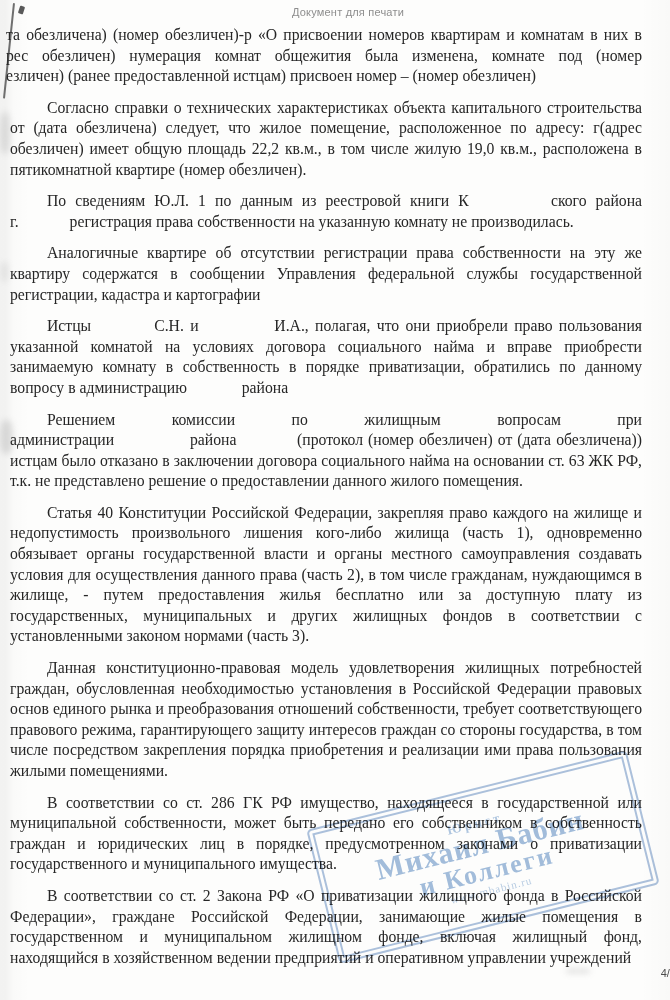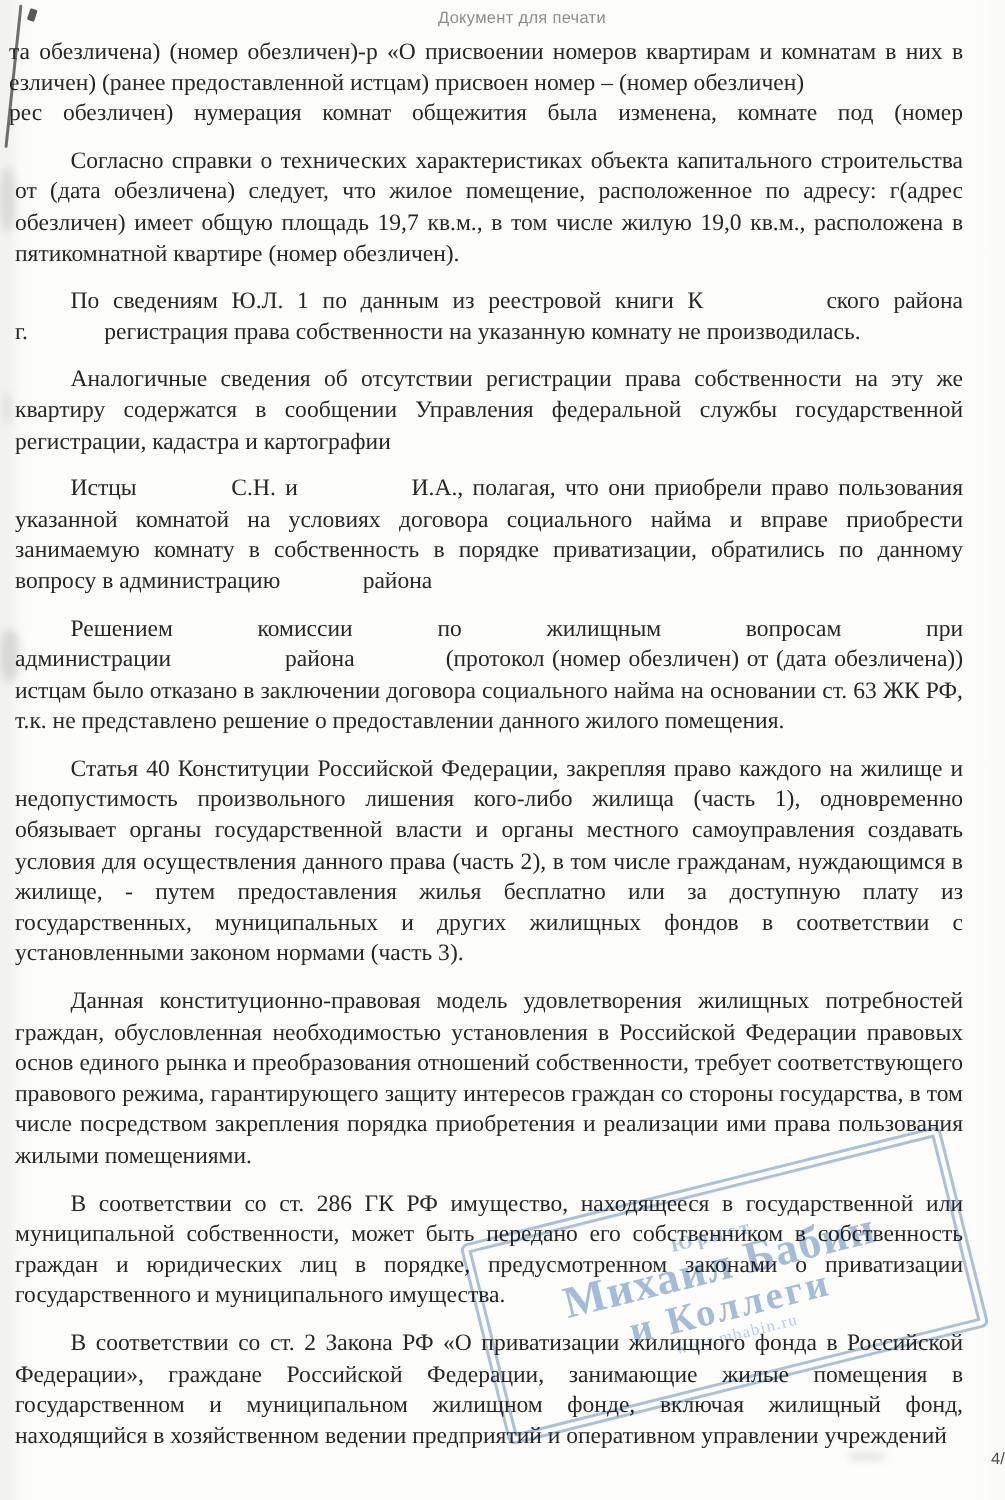--- a/index.html
+++ b/index.html
@@ -67,27 +67,27 @@
   <div class="corner-mark"></div>
   <div class="smudge sm1"></div>
   <div class="smudge sm2"></div>
   <div class="smudge sm3"></div>
   <div class="smudge sm4"></div>
 
   <div class="doc">
 
     <div class="clipped">
       <div class="ln">та обезличена) (номер обезличен)-р «О присвоении номеров квартирам и комнатам в них в</div>
+      <div class="ln">рес обезличен) нумерация комнат общежития была изменена, комнате под (номер</div>
       <div class="ln last">езличен) (ранее предоставленной истцам) присвоен номер – (номер обезличен)</div>
-      <div class="ln">рес обезличен) нумерация комнат общежития была изменена, комнате под (номер</div>
     </div>
 
-    <p>Согласно справки о технических характеристиках объекта капитального строительства от (дата обезличена) следует, что жилое помещение, расположенное по адресу: г(адрес обезличен) имеет общую площадь 19,7 кв.м., в том числе жилую 19,0 кв.м., расположена в пятикомнатной квартире (номер обезличен).</p>
+    <p>Согласно справки о технических характеристиках объекта капитального строительства от (дата обезличена) следует, что жилое помещение, расположенное по адресу: г(адрес обезличен) имеет общую площадь 22,2 кв.м., в том числе жилую 19,0 кв.м., расположена в пятикомнатной квартире (номер обезличен).</p>
     <p>По сведениям Ю.Л. 1 по данным из реестровой книги К&nbsp;&nbsp;&nbsp;&nbsp;&nbsp;&nbsp;&nbsp;&nbsp;&nbsp;ского района г.&nbsp;&nbsp;&nbsp;&nbsp;&nbsp;&nbsp;&nbsp;&nbsp;&nbsp;&nbsp;&nbsp;&nbsp;&nbsp;регистрация права собственности на указанную комнату не производилась.</p>
-    <p>Аналогичные сведения об отсутствии регистрации права собственности на эту же квартиру содержатся в сообщении Управления федеральной службы государственной регистрации, кадастра и картографии</p>
+    <p>Аналогичные квартире об отсутствии регистрации права собственности на эту же квартиру содержатся в сообщении Управления федеральной службы государственной регистрации, кадастра и картографии</p>
     <p>Истцы&nbsp;&nbsp;&nbsp;&nbsp;&nbsp;&nbsp;&nbsp;&nbsp;&nbsp;&nbsp;С.Н. и&nbsp;&nbsp;&nbsp;&nbsp;&nbsp;&nbsp;&nbsp;&nbsp;&nbsp;&nbsp;&nbsp;&nbsp;И.А., полагая, что они приобрели право пользования указанной комнатой на условиях договора социального найма и вправе приобрести занимаемую комнату в собственность в порядке приватизации, обратились по данному вопросу в администрацию&nbsp;&nbsp;&nbsp;&nbsp;&nbsp;&nbsp;&nbsp;&nbsp;&nbsp;&nbsp;&nbsp;&nbsp;&nbsp;&nbsp;района</p>
     <p>Решением комиссии по жилищным вопросам при администрации&nbsp;&nbsp;&nbsp;&nbsp;&nbsp;&nbsp;&nbsp;&nbsp;&nbsp;&nbsp;&nbsp;&nbsp;&nbsp;&nbsp;&nbsp;района&nbsp;&nbsp;&nbsp;&nbsp;&nbsp;&nbsp;&nbsp;&nbsp;&nbsp;&nbsp;&nbsp;&nbsp;(протокол (номер обезличен) от (дата обезличена)) истцам было отказано в заключении договора социального найма на основании ст. 63 ЖК РФ, т.к. не представлено решение о предоставлении данного жилого помещения.</p>
     <p>Статья 40 Конституции Российской Федерации, закрепляя право каждого на жилище и недопустимость произвольного лишения кого-либо жилища (часть 1), одновременно обязывает органы государственной власти и органы местного самоуправления создавать условия для осуществления данного права (часть 2), в том числе гражданам, нуждающимся в жилище, - путем предоставления жилья бесплатно или за доступную плату из государственных, муниципальных и других жилищных фондов в соответствии с установленными законом нормами (часть 3).</p>
     <p>Данная конституционно-правовая модель удовлетворения жилищных потребностей граждан, обусловленная необходимостью установления в Российской Федерации правовых основ единого рынка и преобразования отношений собственности, требует соответствующего правового режима, гарантирующего защиту интересов граждан со стороны государства, в том числе посредством закрепления порядка приобретения и реализации ими права пользования жилыми помещениями.</p>
     <p>В соответствии со ст. 286 ГК РФ имущество, находящееся в государственной или муниципальной собственности, может быть передано его собственником в собственность граждан и юридических лиц в порядке, предусмотренном законами о приватизации государственного и муниципального имущества.</p>
     <p>В соответствии со ст. 2 Закона РФ «О приватизации жилищного фонда в Российской Федерации», граждане Российской Федерации, занимающие жилые помещения в государственном и муниципальном жилищном фонде, включая жилищный фонд, находящийся в хозяйственном ведении предприятий и оперативном управлении учреждений</p>
 
   </div>
 
   <div class="stamp">

